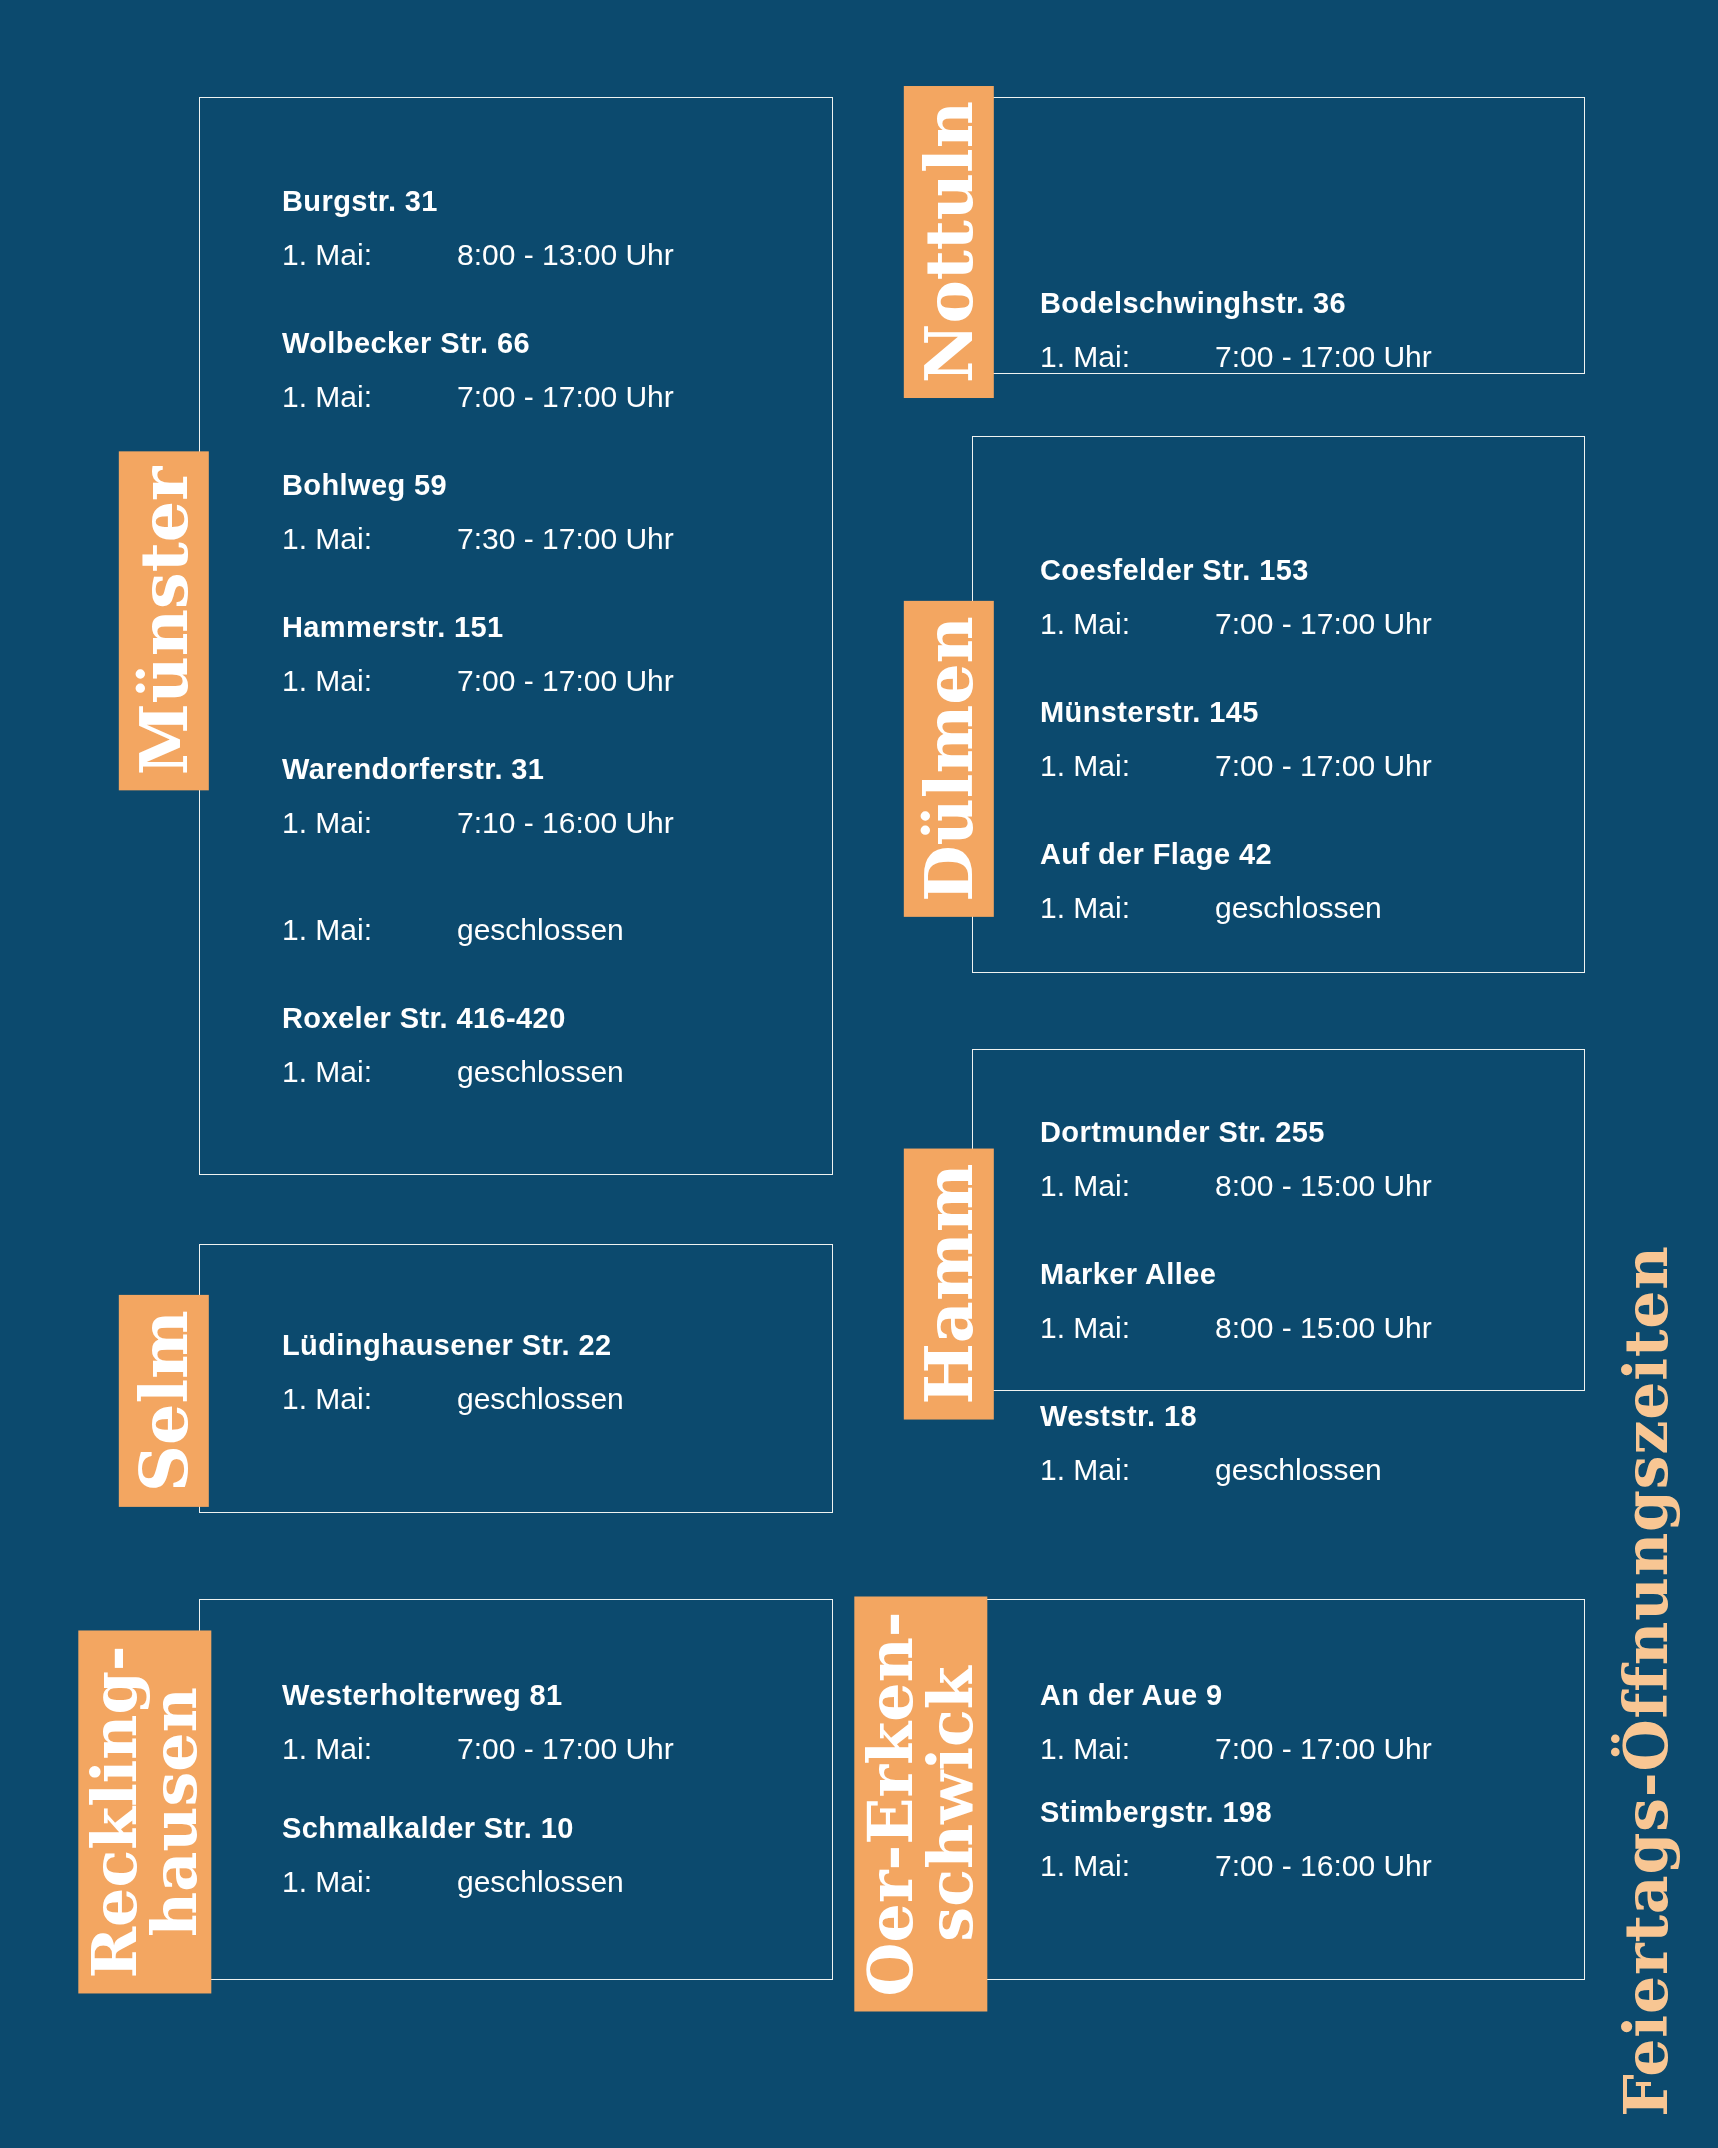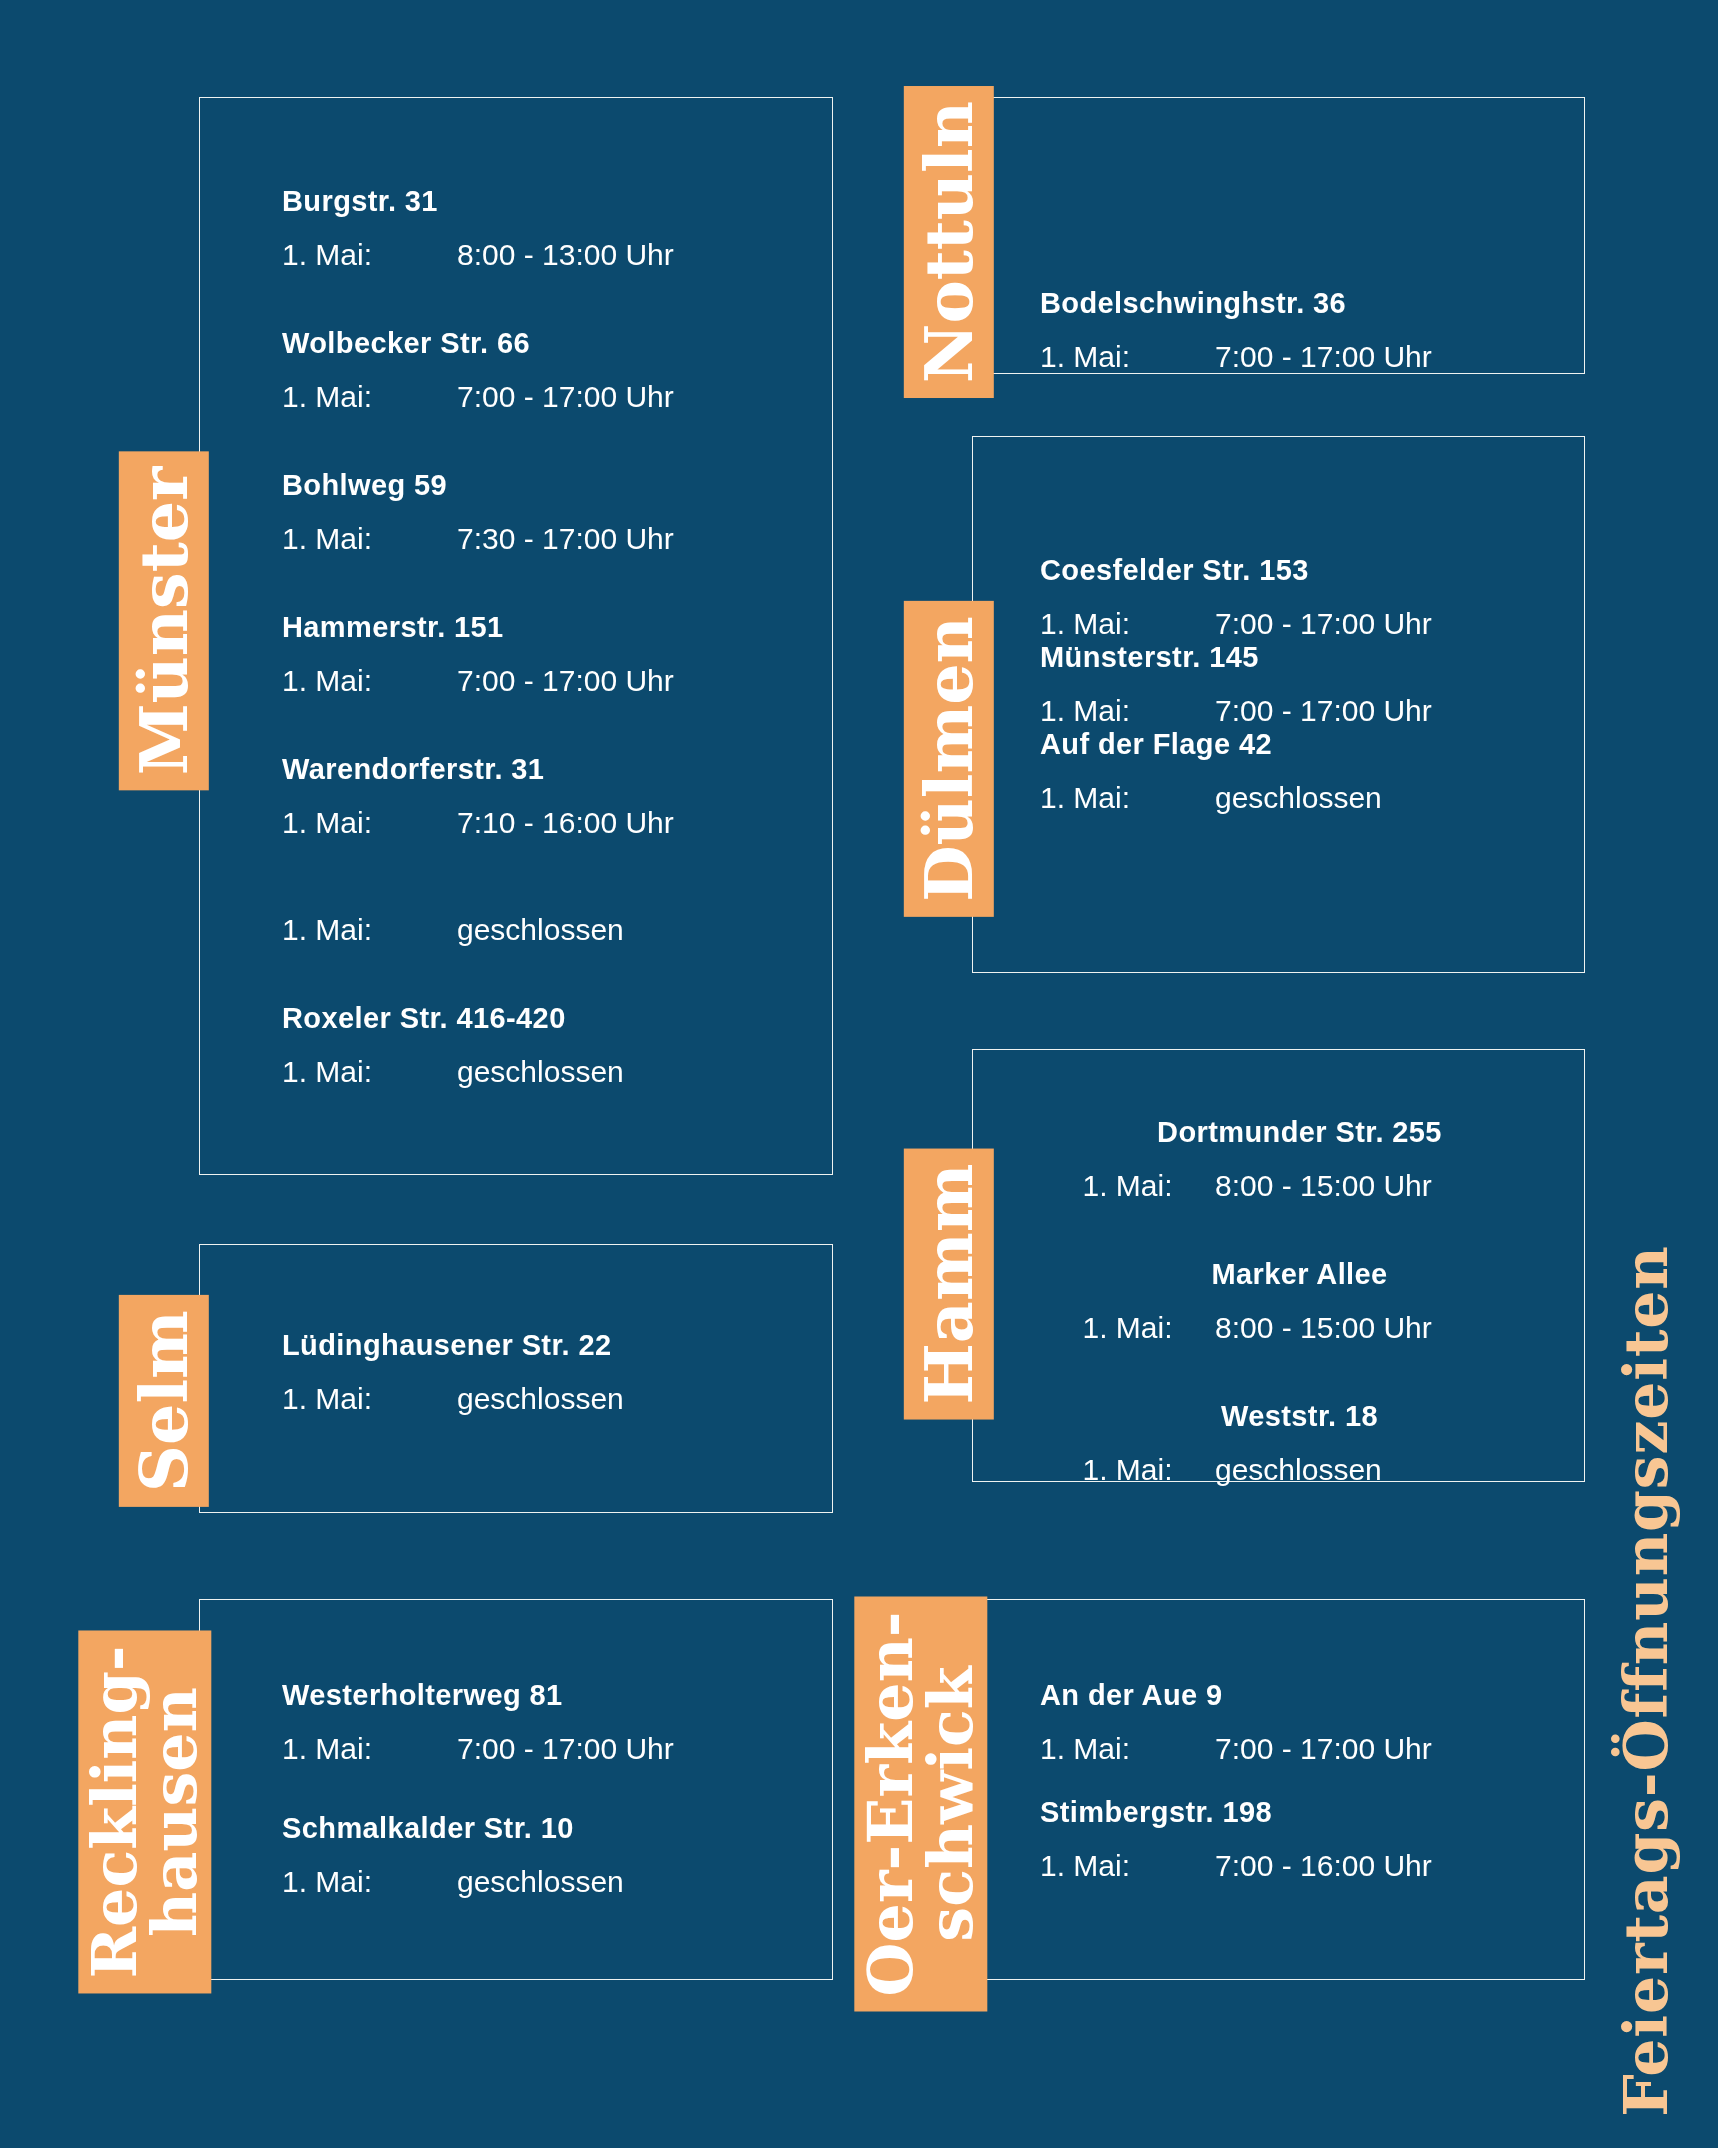--- a/index.html
+++ b/index.html
@@ -10,33 +10,33 @@
     font-family:"Liberation Sans", sans-serif;
   }
   .box {
     position:absolute;
     border:1.7px solid rgba(253,252,248,0.95);
     box-sizing:border-box;
   }
   .box-muenster  { left:199px;  top:97px;  width:634px; height:1078px; }
   .box-nottuln   { left:972px; top:97px;  width:613px; height:277px;  }
   .box-duelmen   { left:972px; top:436px;  width:613px; height:537px;  }
-  .box-hamm      { left:972px; top:1049px; width:613px; height:433px;text-align:center;  }
+  .box-hamm      { left:972px; top:1049px; width:613px; height:342px;  }
   .box-selm      { left:199px;  top:1244px; width:634px; height:269px;  }
   .box-reckling  { left:199px;  top:1599px; width:634px; height:381px;  }
   .box-oer       { left:972px; top:1599px; width:613px; height:381px;  }
 
   .entries {
     position:absolute; inset:0;
     display:flex; flex-direction:column;
     box-sizing:border-box;
   }
   .box-muenster .entries { padding:86px 25px 0 82px; gap:55px; }
   .box-nottuln  .entries { padding:85px 25px 0 67px; gap:55px;justify-content:flex-end; }
-  .box-duelmen  .entries { padding:116px 25px 0 67px; }
+  .box-duelmen  .entries { padding:116px 25px 0 67px; gap:55px; }
   .box-hamm     .entries { padding:65px  25px 0 67px; gap:55px; }
   .box-selm     .entries { padding:83px  25px 0 82px; gap:55px; }
   .box-reckling .entries { padding:78px  25px 0 82px; gap:46px; }
   .box-oer      .entries { padding:78px  25px 0 67px; gap:30px; }
 
   .street {
     color:#ffffff; font-size:29px; font-weight:700;
     line-height:35px; letter-spacing:0.4px; white-space:nowrap;
   }
   .hours {

